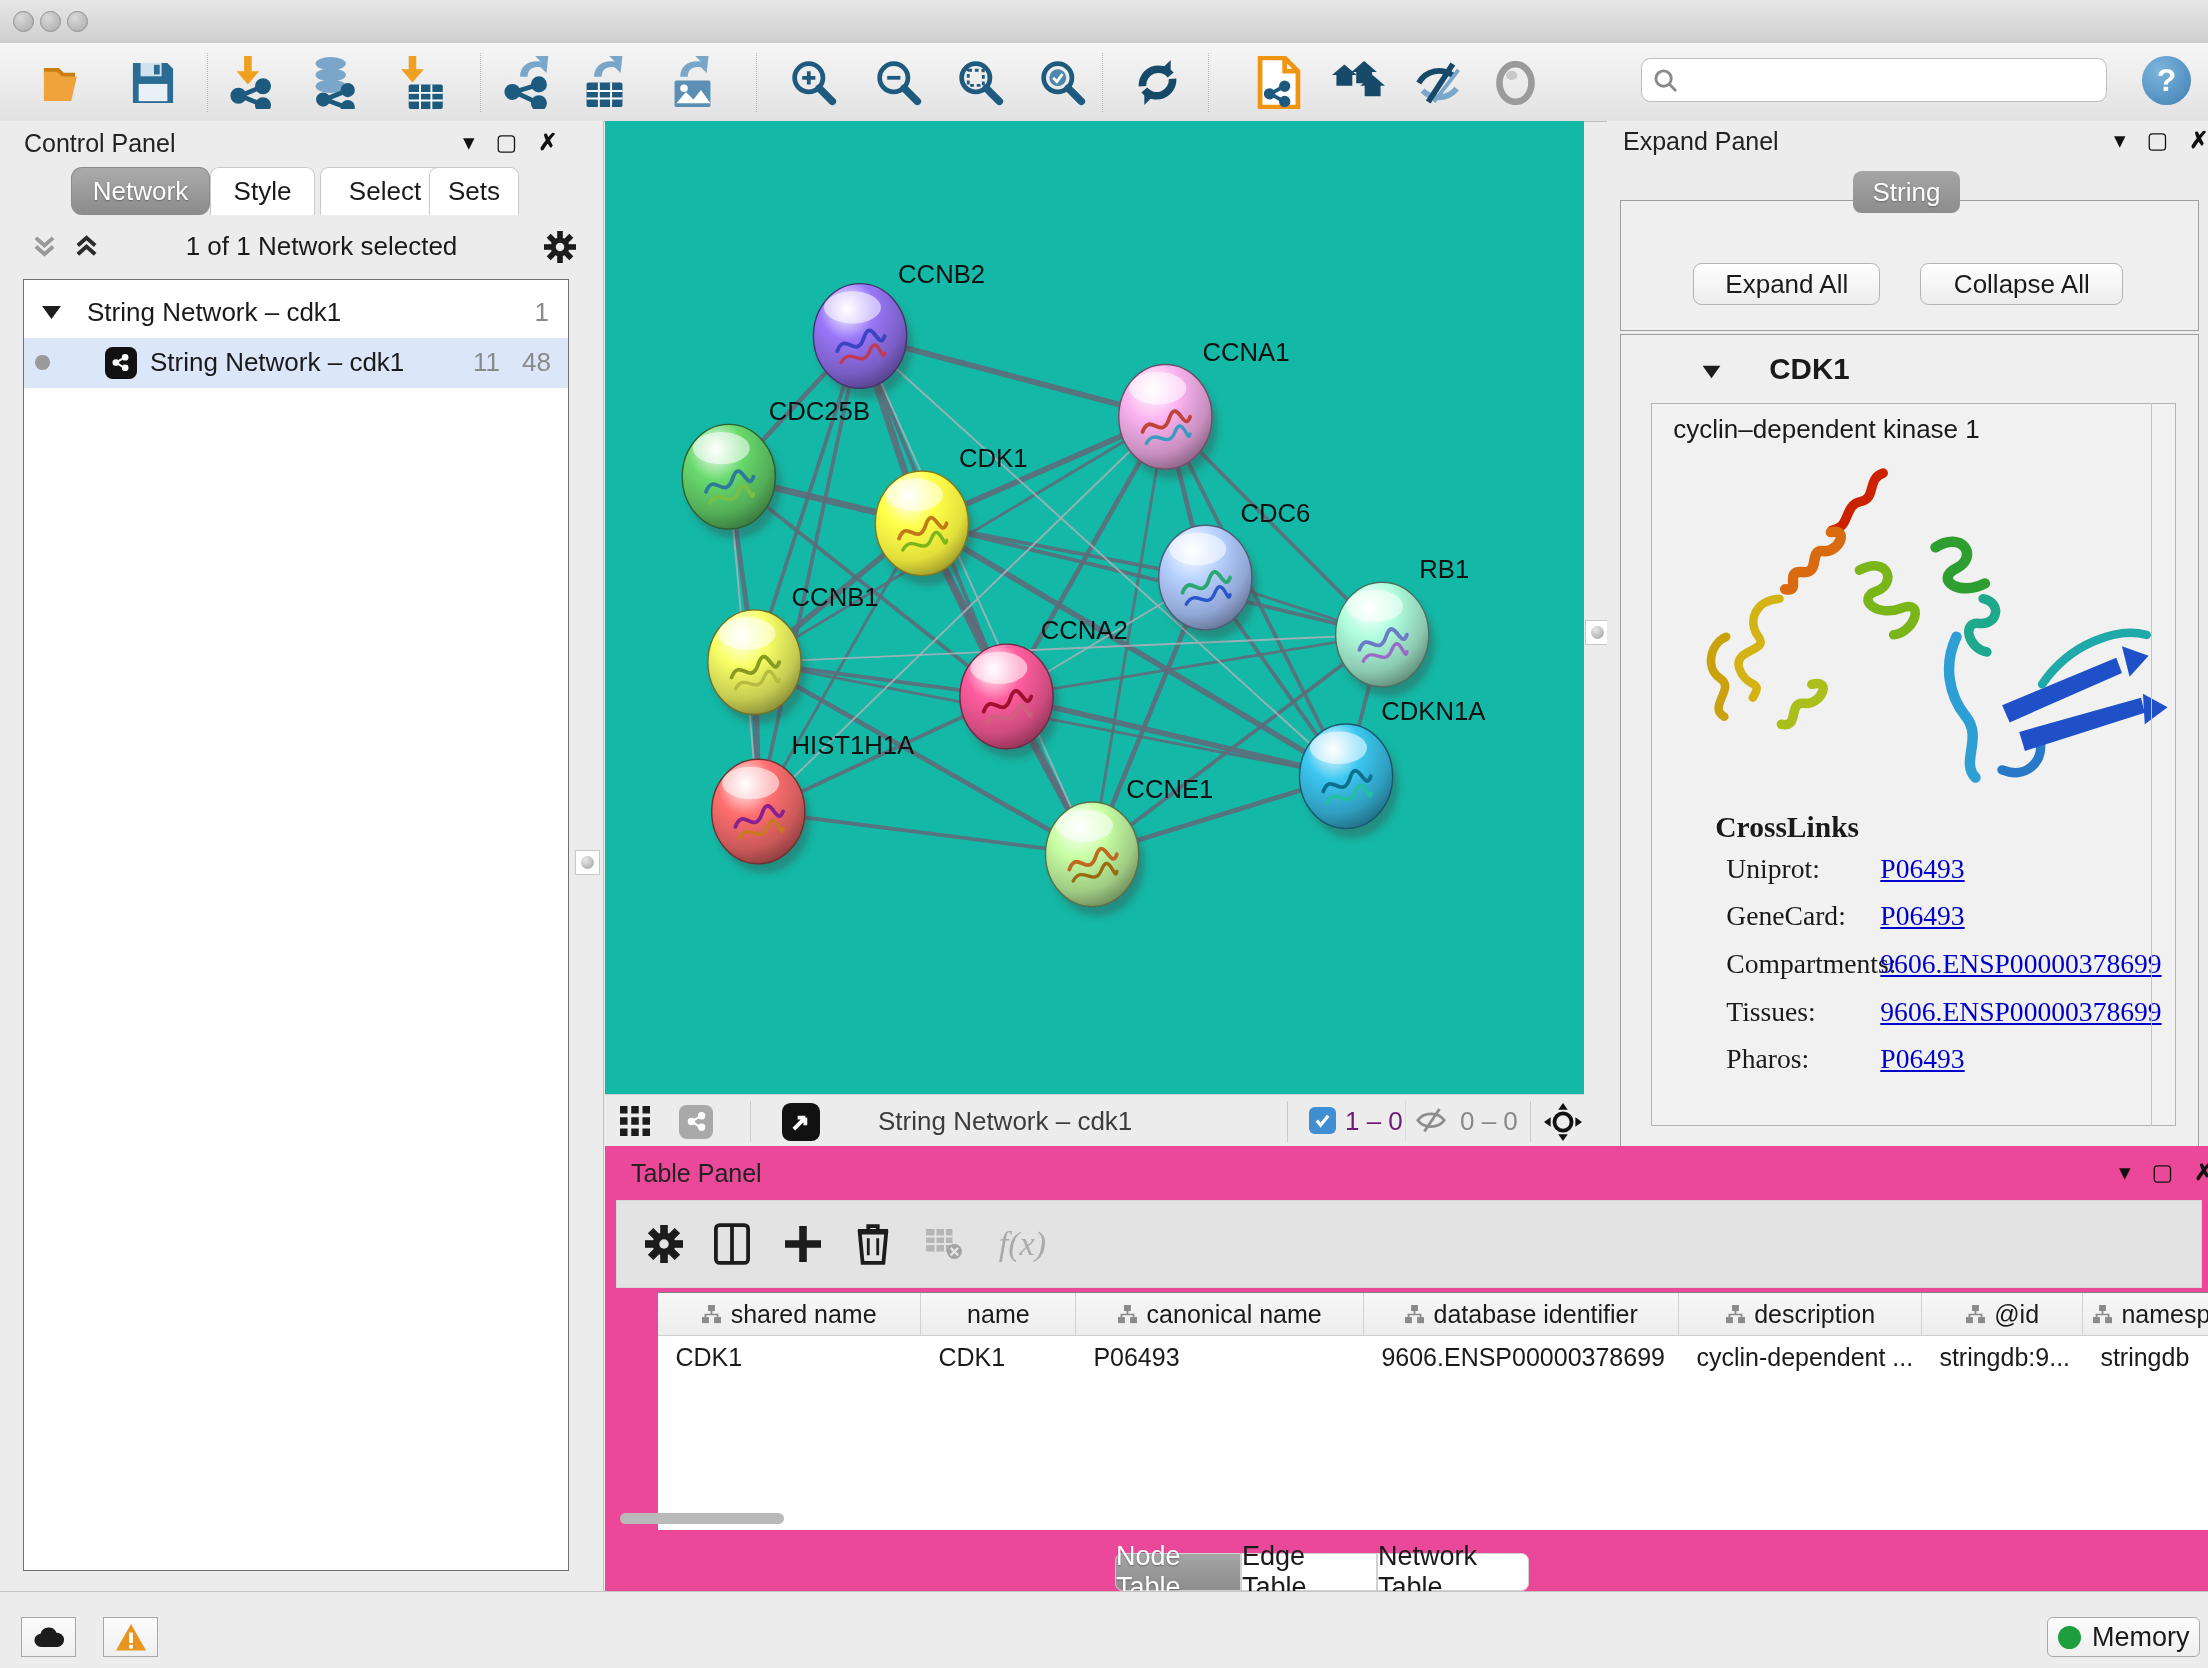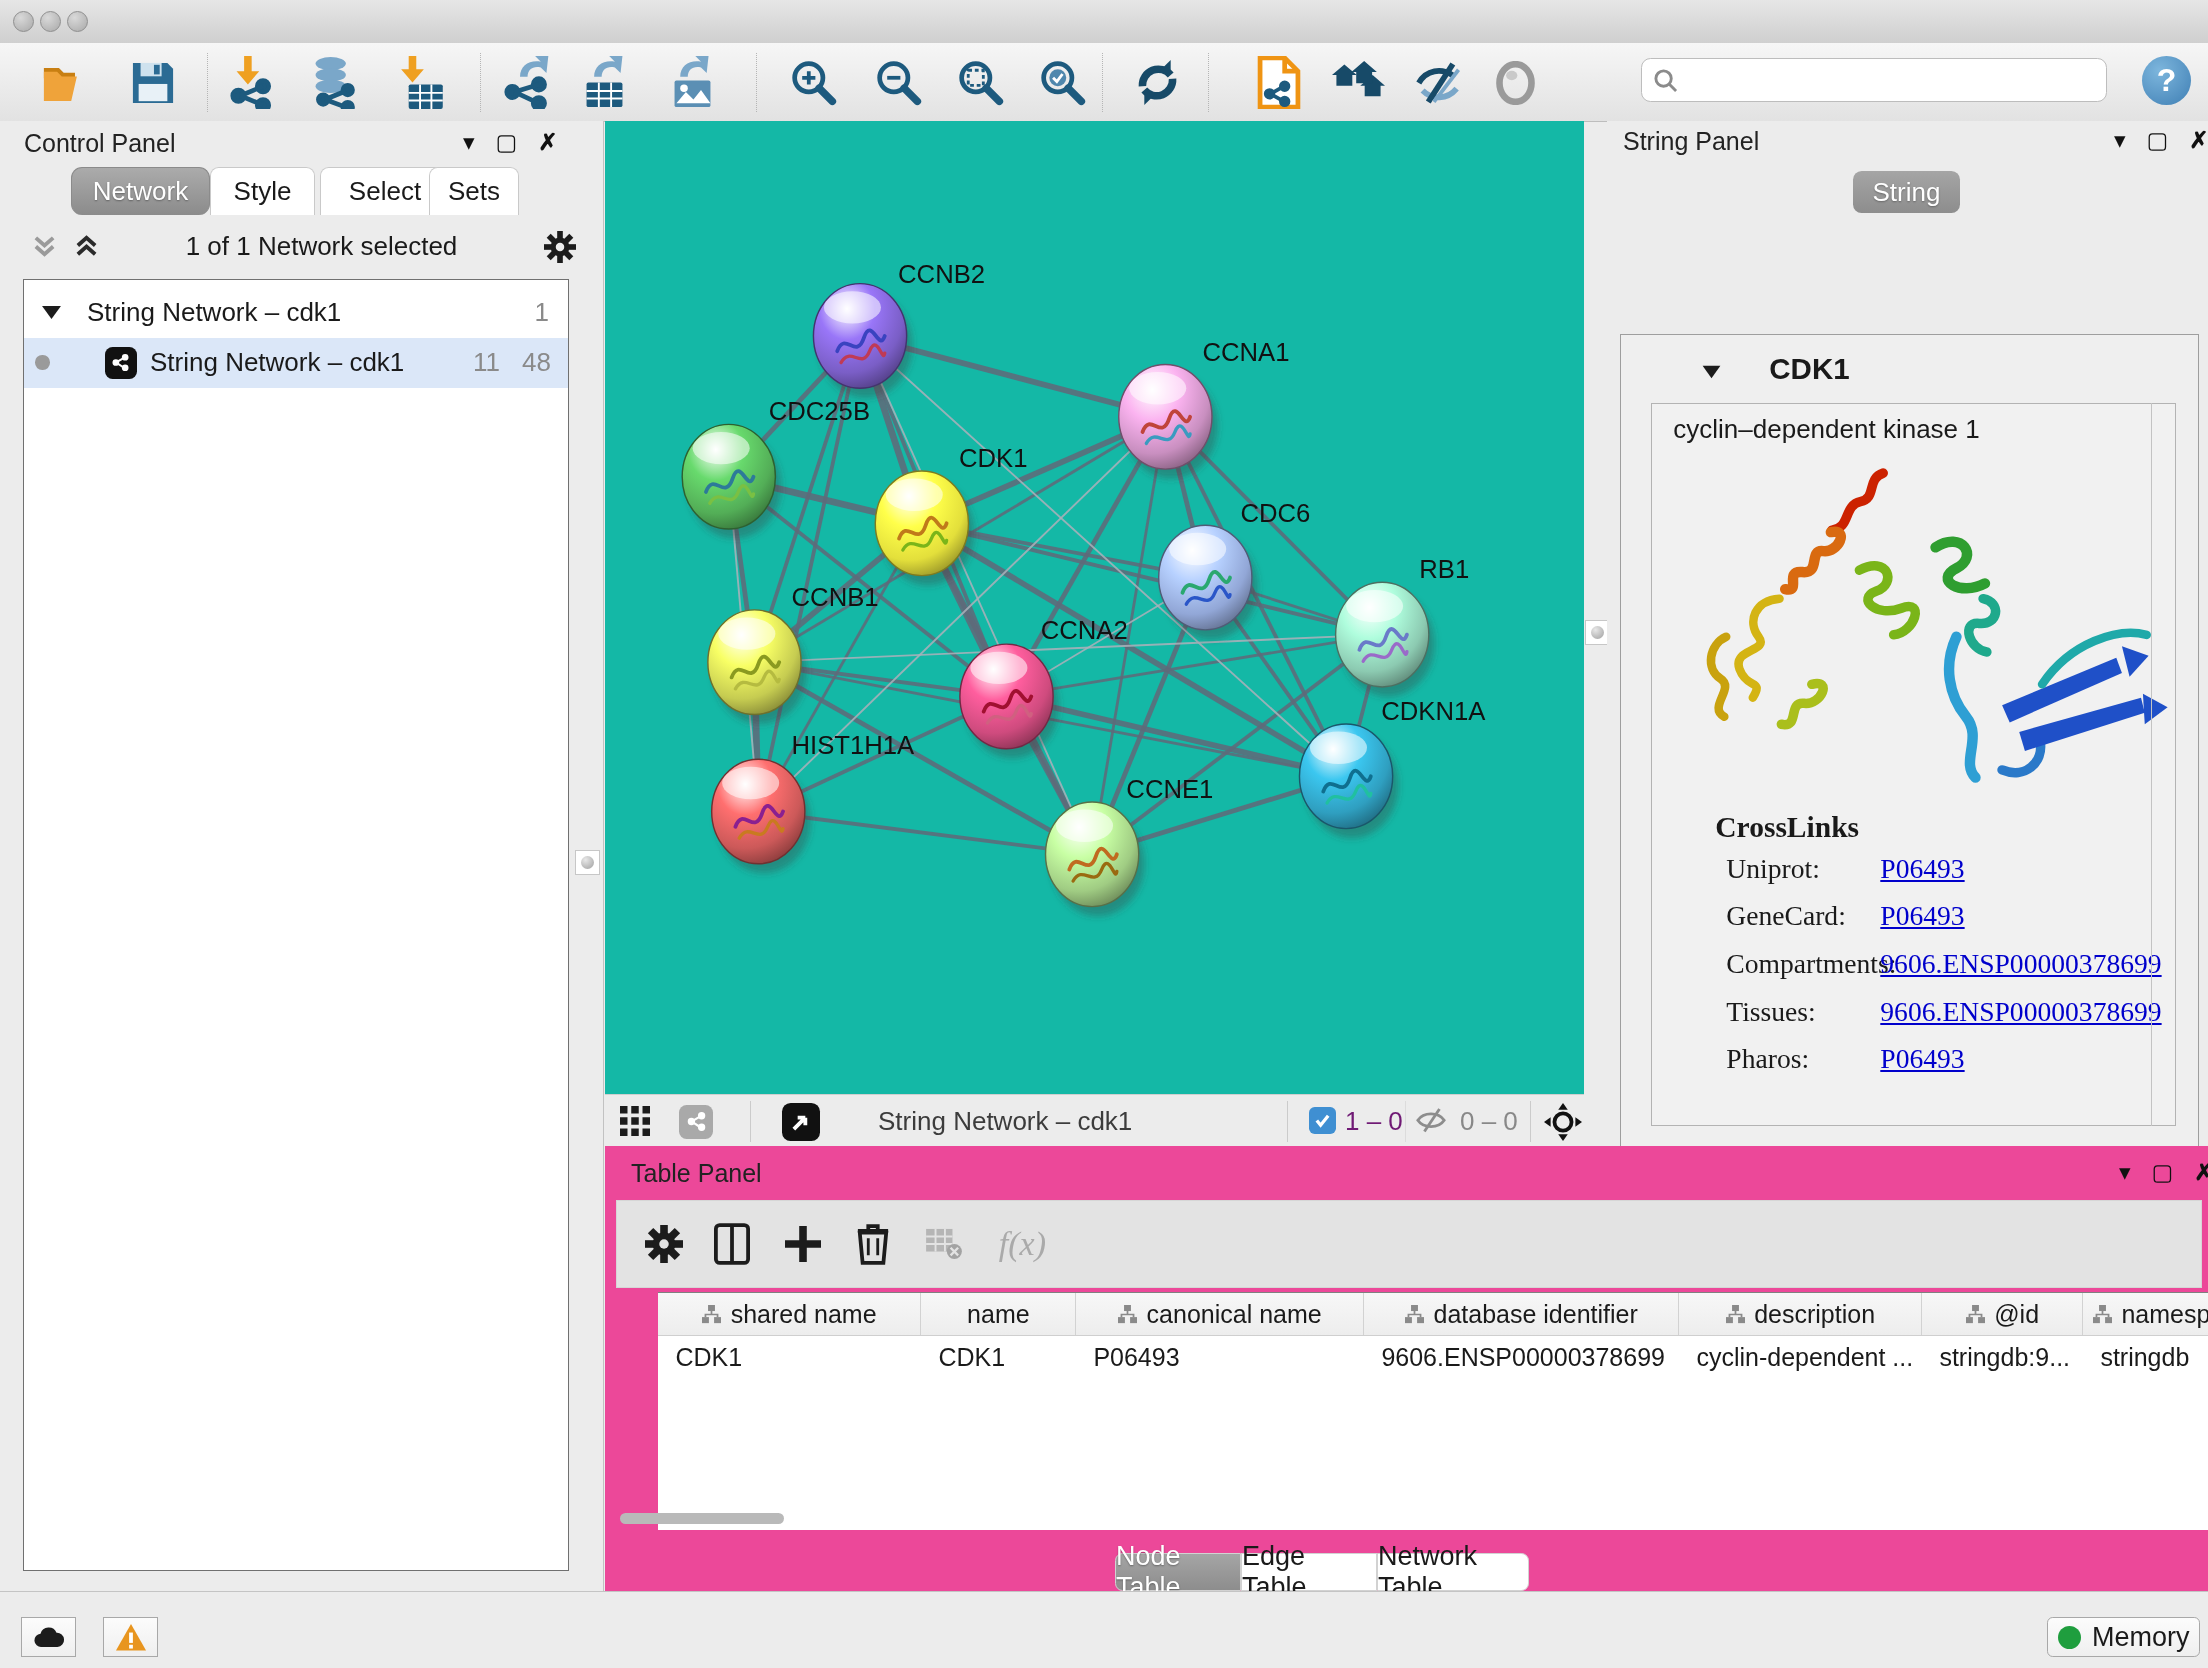--- a/index.html
+++ b/index.html
@@ -603,28 +603,32 @@
           <path d="M20 0l5 7h-10z"></path>
           <path d="M20 40l5-7h-10z"></path>
           <path d="M0 20l7-5v10z"></path>
           <path d="M40 20l-7-5v10z"></path>
         </g>
       </svg>
   </span>
 </div>
 
 <div id="results-panel" class="abs">
-  <div class="panel-title abs" style="left:16px;top:5.7px">String Panel</div>
+  <div class="panel-title abs" style="left:16px;top:5.7px">Expand Panel</div>
   <div class="panel-icons" style="left:507px;top:7.6px">
     <span class="pi">▾</span>
     <span class="pi">▢</span>
     <span class="pi" style="font-weight:bold">✗</span>
   </div>
   <div id="string-badge">String</div>
 
+  <div class="rbox" style="top:79px;height:131px">
+    <div class="rp-btn" style="left:72px;top:62px;width:187px">Expand All</div>
+    <div class="rp-btn" style="left:299px;top:62px;width:203px">Collapse All</div>
+  </div>
 
   <div class="rbox" style="top:213px;height:825px">
     <span class="abs" style="left:80px;top:28.5px">
         <svg width="21" height="16" viewBox="0 0 22 18">
           <path d="M1 2h20L11 16z" fill="#1c1c1c"></path>
         </svg>
       </span>
     <span class="abs" style="left:148px;top:17px;font-size:29.5px;font-weight:bold">CDK1</span>
     <div id="cdk-card" style="top:68px">
       <div class="abs" style="left:21px;top:9.5px;font-size:26px">cyclin–dependent kinase 1</div>

